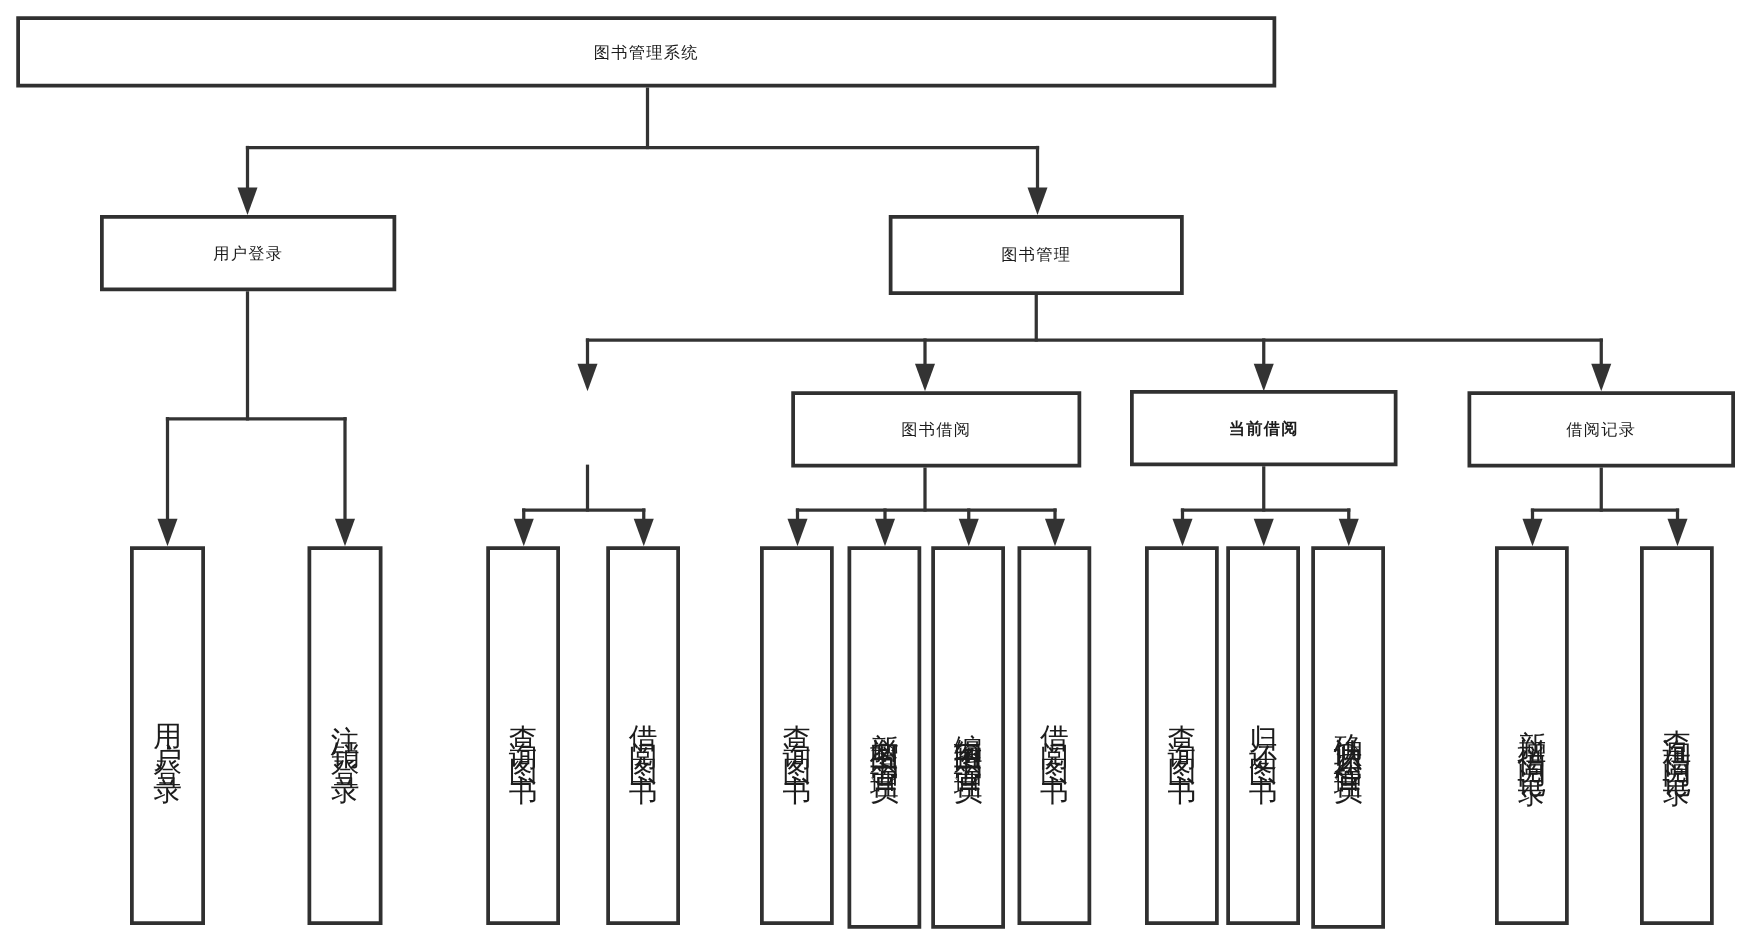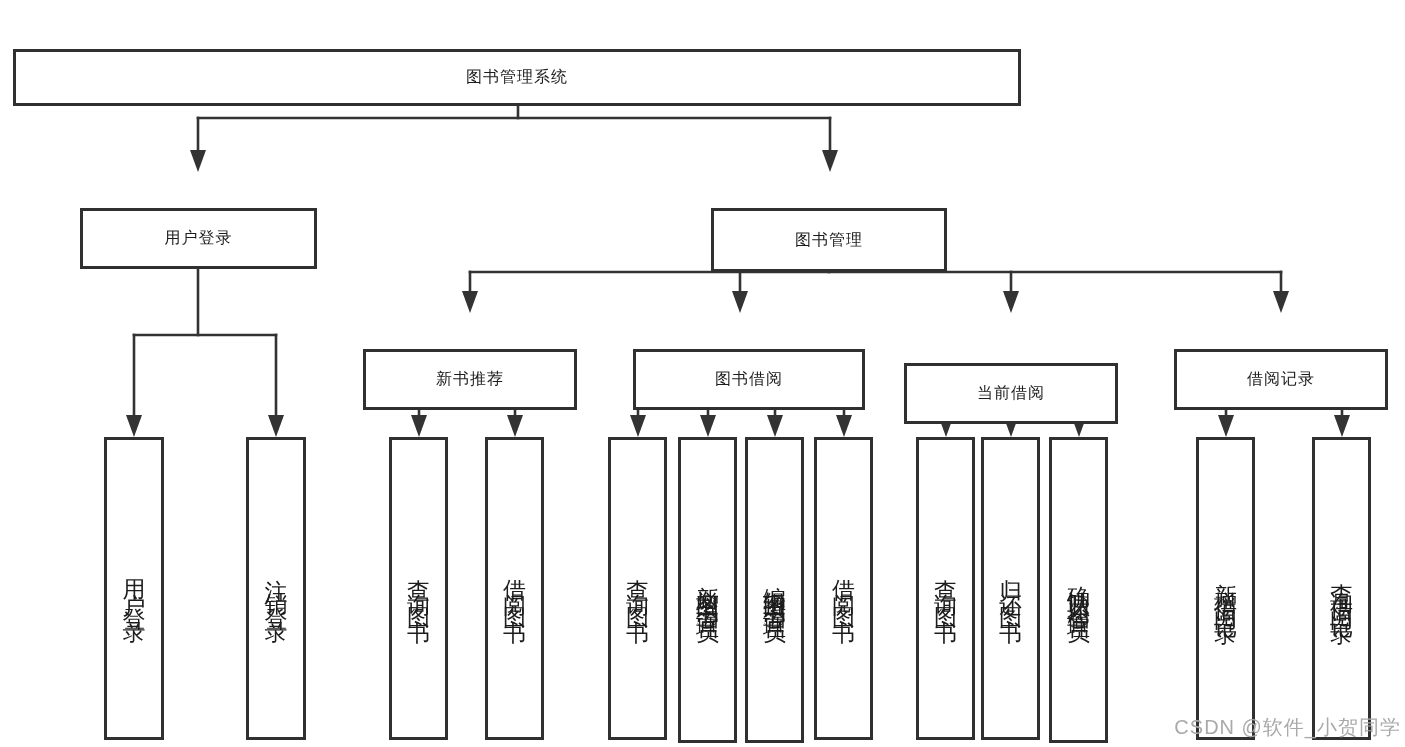--- a/index.html
+++ b/index.html
@@ -15,21 +15,21 @@
     position:absolute;
     box-sizing:border-box;
     background:#ffffff;
     border:3px solid #303030;
     display:flex;
     align-items:center;
     justify-content:center;
     color:#1c1c1c;
     text-align:center;
   }
-  .h-label{font-size:16px;letter-spacing:1px;margin-top:36px;}
+  .h-label{font-size:13px;letter-spacing:1px;}
   .leaf{
     writing-mode:vertical-rl;
     text-orientation:mixed;
     font-size:23px;
     letter-spacing:14px;
     line-height:1;
   }
   .leaf.med{letter-spacing:8px;}
   .leaf.long{letter-spacing:5px;}
   .watermark{
@@ -113,37 +113,35 @@
       <polygon points="1226,437 1218,415 1234,415"></polygon>
       <polygon points="1342,437 1334,415 1350,415"></polygon>
     </g>
   </svg>
 
   <div class="box h-label" style="left:13px;top:13px;width:1008px;height:57px;">图书管理系统</div>
 
   <div class="box h-label" style="left:80px;top:172px;width:237px;height:61px;">用户登录</div>
   <div class="box h-label" style="left:711px;top:172px;width:236px;height:64px;">图书管理</div>
 
-  <div class="box h-label" style="left:363px;top:313px;width:214px;height:61px;">新书推荐</div>
   <div class="box h-label" style="left:633px;top:313px;width:232px;height:61px;">图书借阅</div>
-  <div class="box h-label" style="left:904px;top:327px;width:214px;height:61px;">当前借阅</div>
+  <div class="box h-label" style="left:904px;top:312px;width:214px;height:61px;font-weight:bold;">当前借阅</div>
   <div class="box h-label" style="left:1174px;top:313px;width:214px;height:61px;">借阅记录</div>
 
   <div class="box leaf" style="left:104px;top:437px;width:60px;height:303px;">用户登录</div>
   <div class="box leaf" style="left:246px;top:437px;width:60px;height:303px;">注销登录</div>
 
   <div class="box leaf" style="left:389px;top:437px;width:59px;height:303px;">查询图书</div>
   <div class="box leaf" style="left:485px;top:437px;width:59px;height:303px;">借阅图书</div>
 
   <div class="box leaf" style="left:608px;top:437px;width:59px;height:303px;">查询图书</div>
   <div class="box leaf long" style="left:678px;top:437px;width:59px;height:306px;">新增图书（管理员）</div>
   <div class="box leaf long" style="left:745px;top:437px;width:59px;height:306px;">编辑图书（管理员）</div>
   <div class="box leaf" style="left:814px;top:437px;width:59px;height:303px;">借阅图书</div>
 
   <div class="box leaf" style="left:916px;top:437px;width:59px;height:303px;">查询图书</div>
   <div class="box leaf" style="left:981px;top:437px;width:59px;height:303px;">归还图书</div>
   <div class="box leaf long" style="left:1049px;top:437px;width:59px;height:306px;">确认归还（管理员）</div>
 
   <div class="box leaf med" style="left:1196px;top:437px;width:59px;height:303px;">新增借阅记录</div>
   <div class="box leaf med" style="left:1312px;top:437px;width:59px;height:303px;">查询借阅记录</div>
 
-  <div class="watermark">CSDN @软件_小贺同学</div>
 </div>
 
 </body></html>

